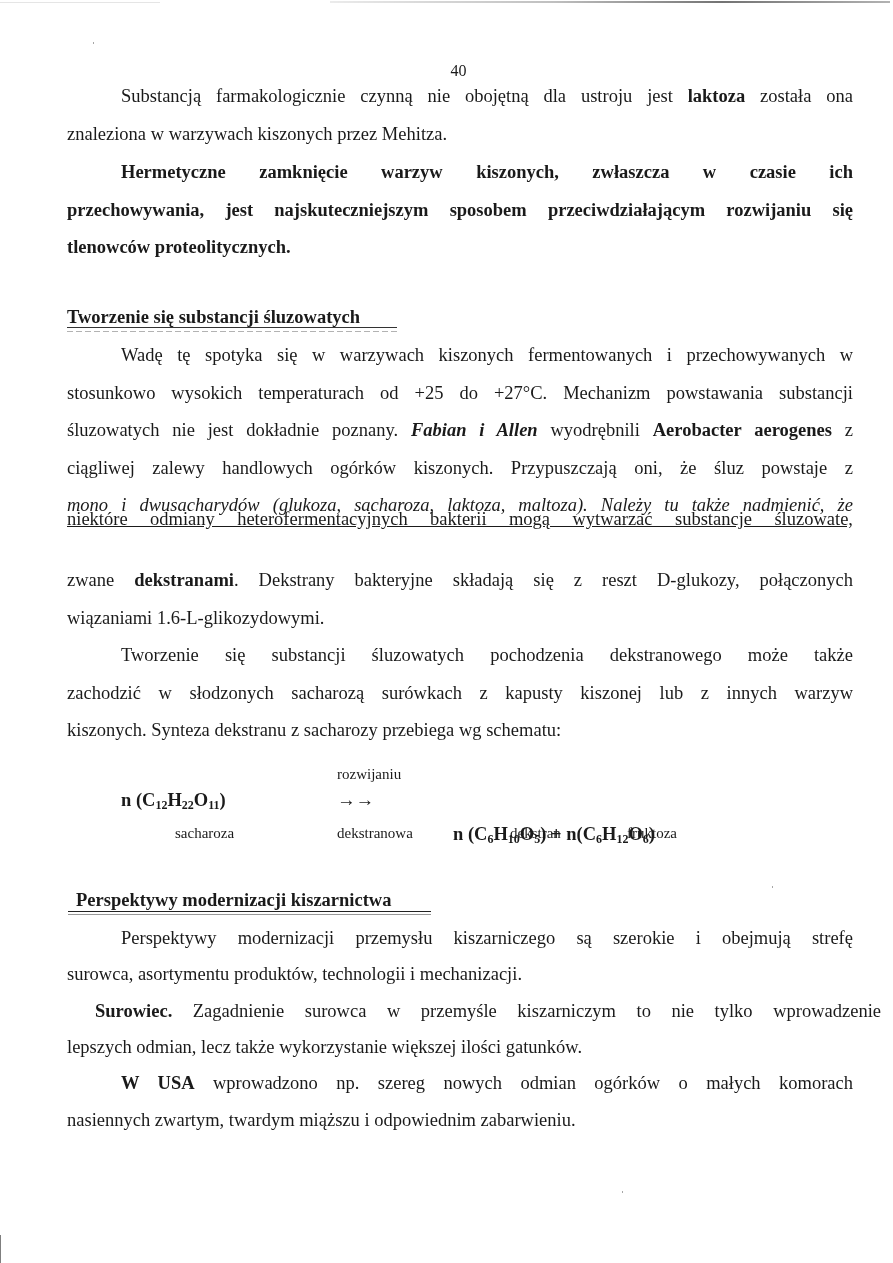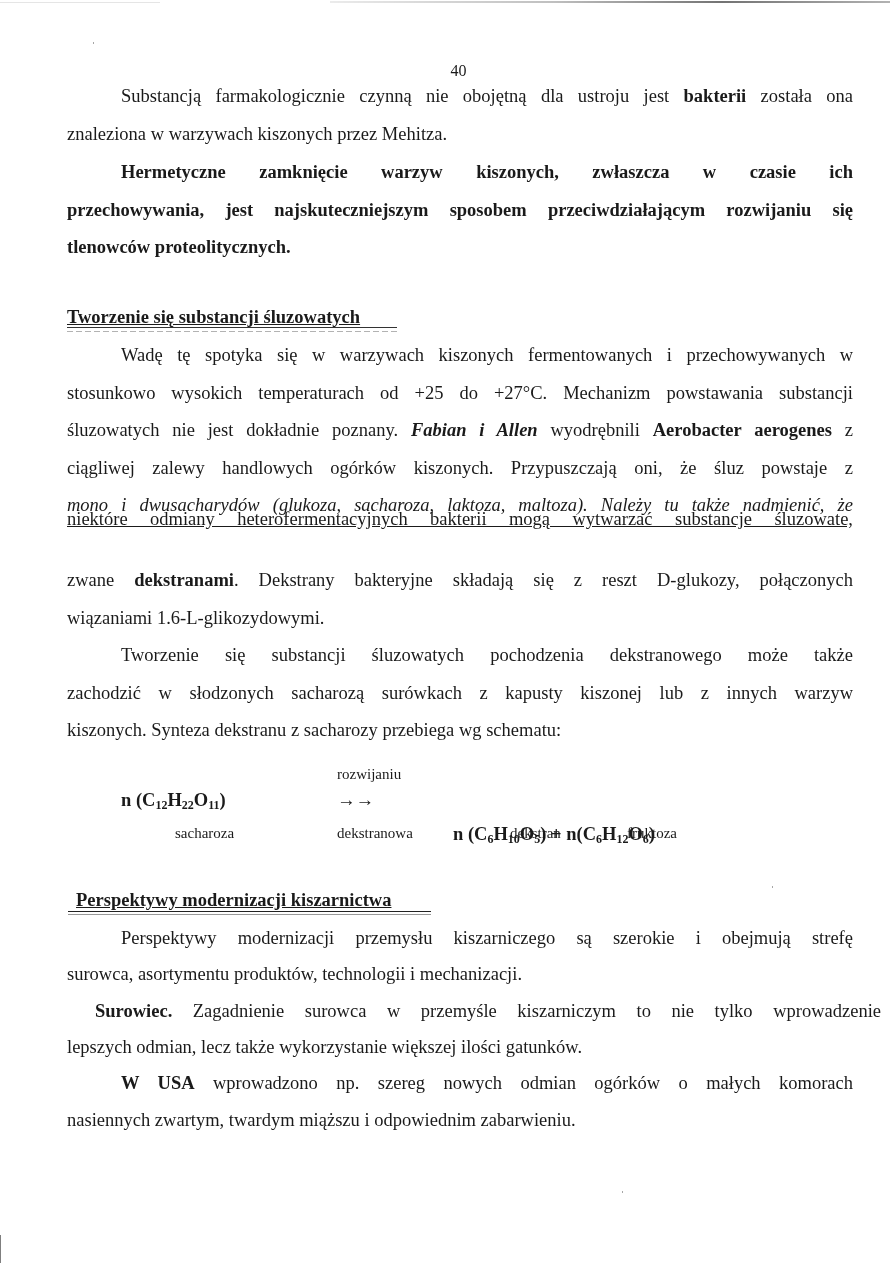--- a/index.html
+++ b/index.html
@@ -69,21 +69,20 @@
     }
     .indent { left: 121px; width: 732px; }
     b { font-weight: bold; }
     .heading {
       position: absolute;
       left: 67px;
       font-size: 18.5px;
       font-weight: bold;
       line-height: 22px;
       white-space: nowrap;
-      text-decoration: underline;
     }
     .heading-underline {
       position: absolute;
       height: 1px;
       background: #333;
     }
     .heading-underline.dashed {
       background: repeating-linear-gradient(to right, #666 0 6px, transparent 6px 9px);
     }
     .formula {
@@ -104,21 +103,21 @@
 
 <div class="scan-top-edge"></div>
 <div class="scan-top-edge-left"></div>
 <div class="scan-left-edge"></div>
 <div class="speck" style="left:93px;top:42px;"></div>
 <div class="speck" style="left:772px;top:886px;"></div>
 <div class="speck" style="left:622px;top:1191px;"></div>
 
 <div class="page-number">40</div>
 
-<div class="line indent justify" style="top:85px;"><span>Substancją farmakologicznie czynną nie obojętną dla ustroju jest </span><b>bakterii</b><span> została ona</span></div>
+<div class="line indent justify" style="top:85px;"><span>Substancją farmakologicznie czynną nie obojętną dla ustroju jest </span><b>laktoza</b><span> została ona</span></div>
 <div class="line" style="top:123px;">znaleziona w warzywach kiszonych przez Mehitza.</div>
 
 <div class="line indent justify" style="top:161px;font-weight:bold;">Hermetyczne zamknięcie warzyw kiszonych, zwłaszcza w czasie ich</div>
 <div class="line justify" style="top:199px;font-weight:bold;">przechowywania, jest najskuteczniejszym sposobem przeciwdziałającym rozwijaniu się</div>
 <div class="line" style="top:236px;font-weight:bold;">tlenowców proteolitycznych.</div>
 
 <div class="heading" style="top:306px;">Tworzenie się substancji śluzowatych</div>
 <div class="heading-underline" style="left:67px;top:327px;width:330px;"></div>
 <div class="heading-underline dashed" style="left:67px;top:331px;width:330px;opacity:0.5;"></div>
 

